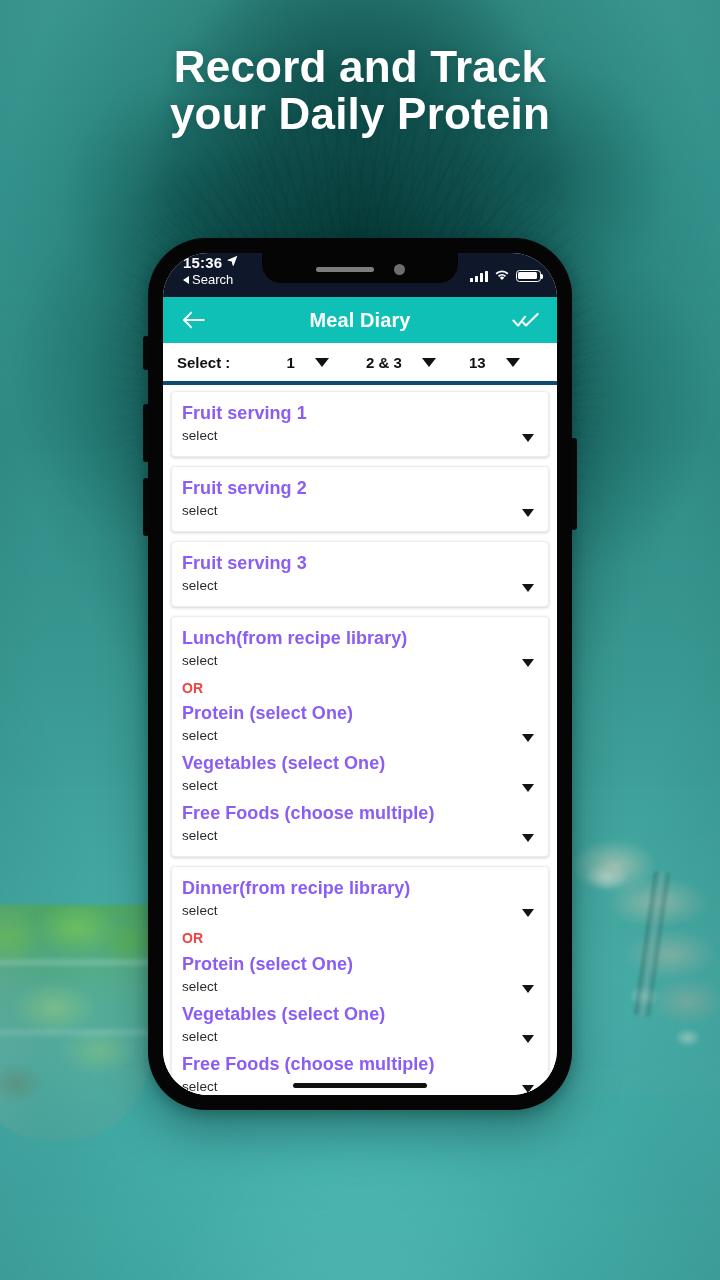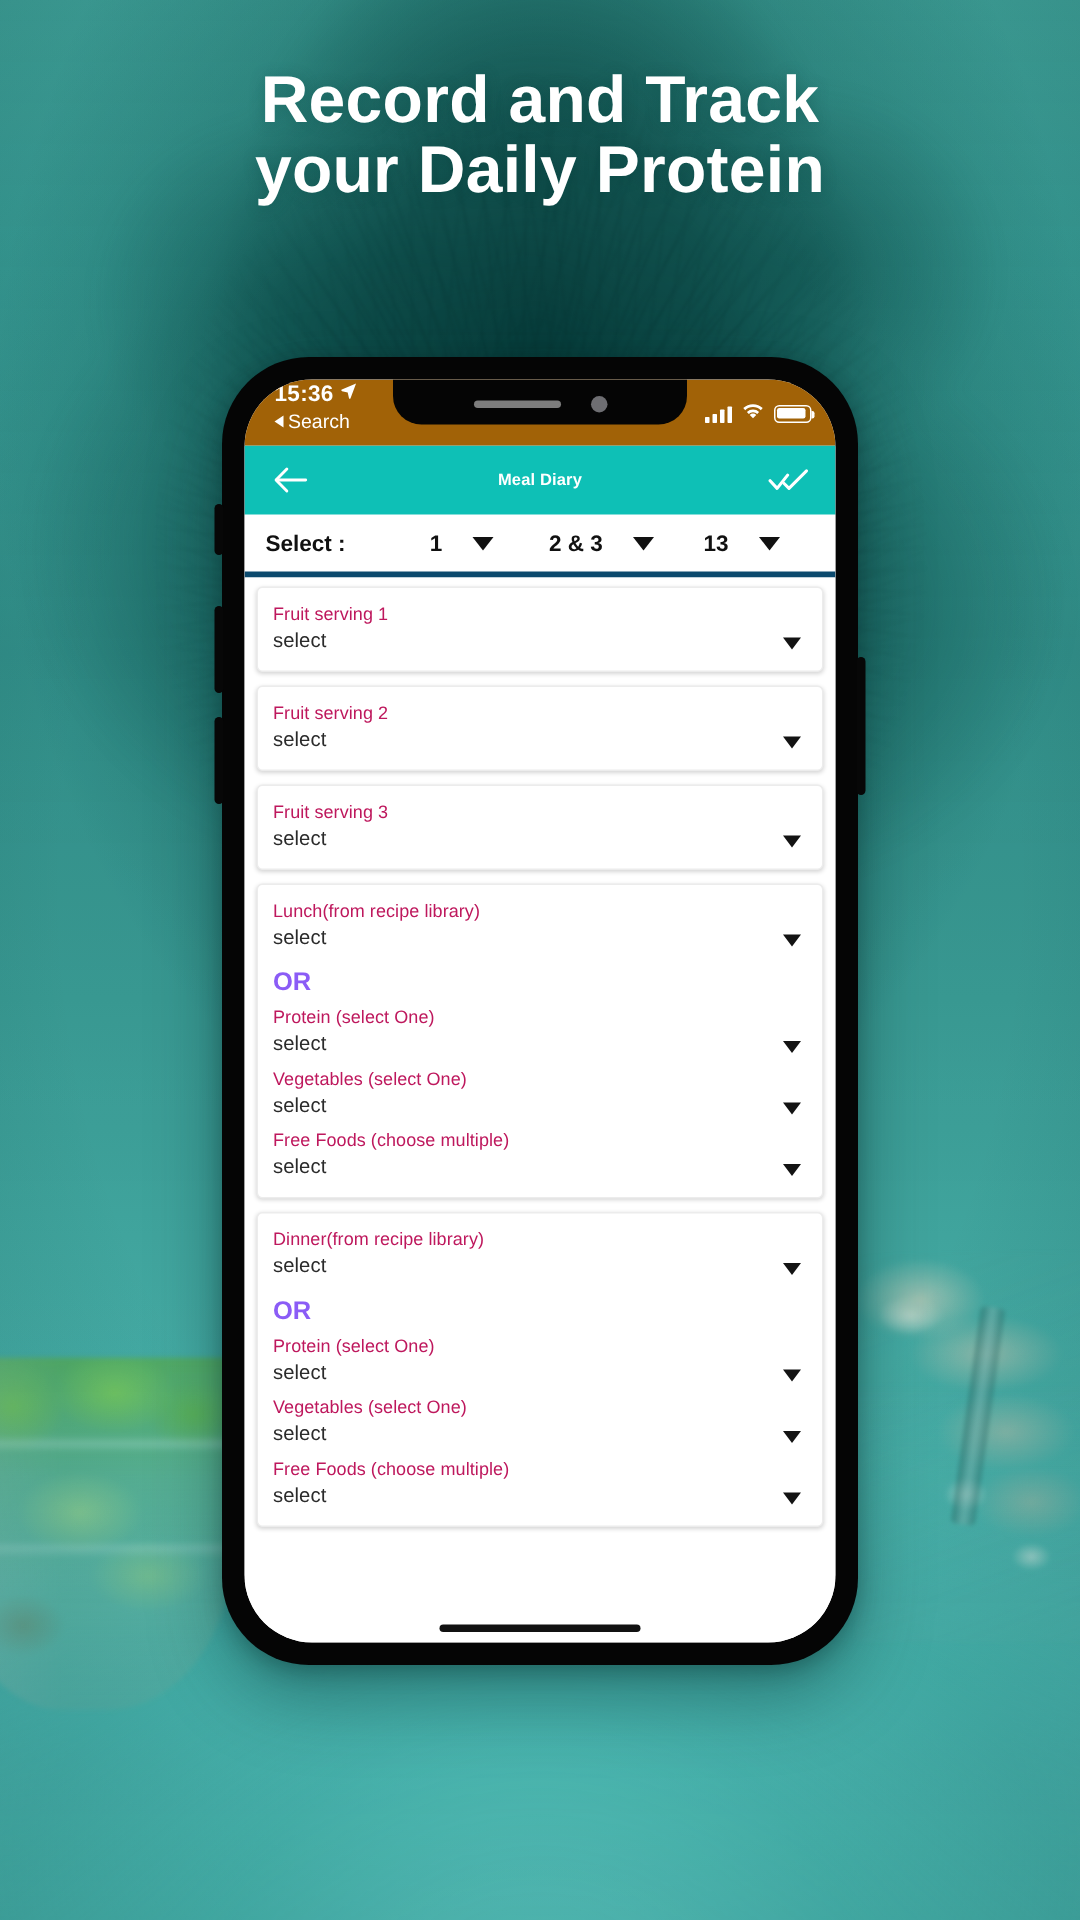--- a/index.html
+++ b/index.html
@@ -197,21 +197,21 @@
     background: #6e6e72;
     border-radius: 50%;
     margin-top: 2px;
   }
 
   
   .statusbar {
     position: relative;
     flex: 0 0 auto;
     height: 44px;
-    background: #a16207;
+    background: #0f172a;
     color: #ffffff;
     display: flex;
     align-items: flex-start;
     justify-content: space-between;
     padding: 1px 16px 0 20px;
     z-index: 20;
   }
   .sb-left { display: flex; flex-direction: column; line-height: 1; }
   .sb-time-row { display: flex; align-items: center; gap: 4px; }
   .sb-time { font-size: 15px; font-weight: 600; letter-spacing: .2px; }
@@ -269,21 +269,21 @@
   .back-btn {
     width: 34px; height: 34px;
     display: flex; align-items: center; justify-content: center;
     cursor: pointer;
   }
   .appbar-title {
     position: absolute;
     left: 0; right: 0;
     text-align: center;
     color: #ffffff;
-    font-size: 11px;
+    font-size: 20px;
     font-weight: 600;
     letter-spacing: .1px;
     pointer-events: none;
   }
   .done-btn {
     margin-left: auto;
     width: 34px; height: 34px;
     display: flex; align-items: center; justify-content: center;
     cursor: pointer;
     z-index: 2;
@@ -336,29 +336,30 @@
   .card {
     background: #ffffff;
     border: 1px solid #ececec;
     border-radius: 4px;
     box-shadow: 0 1px 3px rgba(0,0,0,.17);
     margin-bottom: 9px;
     padding: 8px 10px 6px 10px;
   }
   .field { padding-bottom: 2px; }
   .field-label {
-    font-size: 12px;
-    color: #be185d;
+    font-size: 18px;
+    color: #8b5cf6;
     line-height: 1.5;
     letter-spacing: .05px;
+    font-weight: bold;
   }
   .field-or {
-    font-size: 17px;
+    font-size: 14px;
     font-weight: 700;
-    color: #8b5cf6;
+    color: #ef4444;
     line-height: 1.6;
     padding: 2px 0 1px 0;
   }
   .field-ctl {
     display: flex;
     align-items: center;
     justify-content: space-between;
     padding: 1px 2px 5px 0;
     cursor: pointer;
   }

